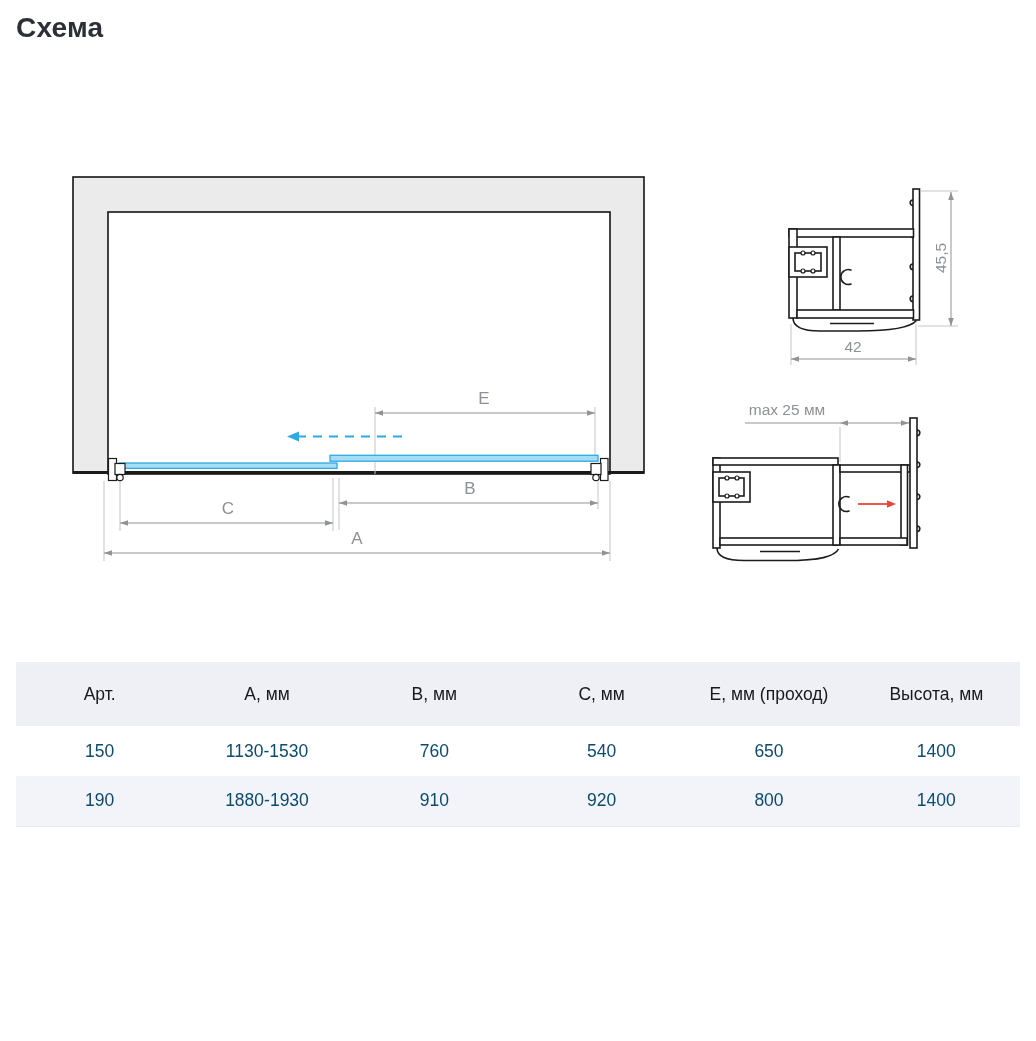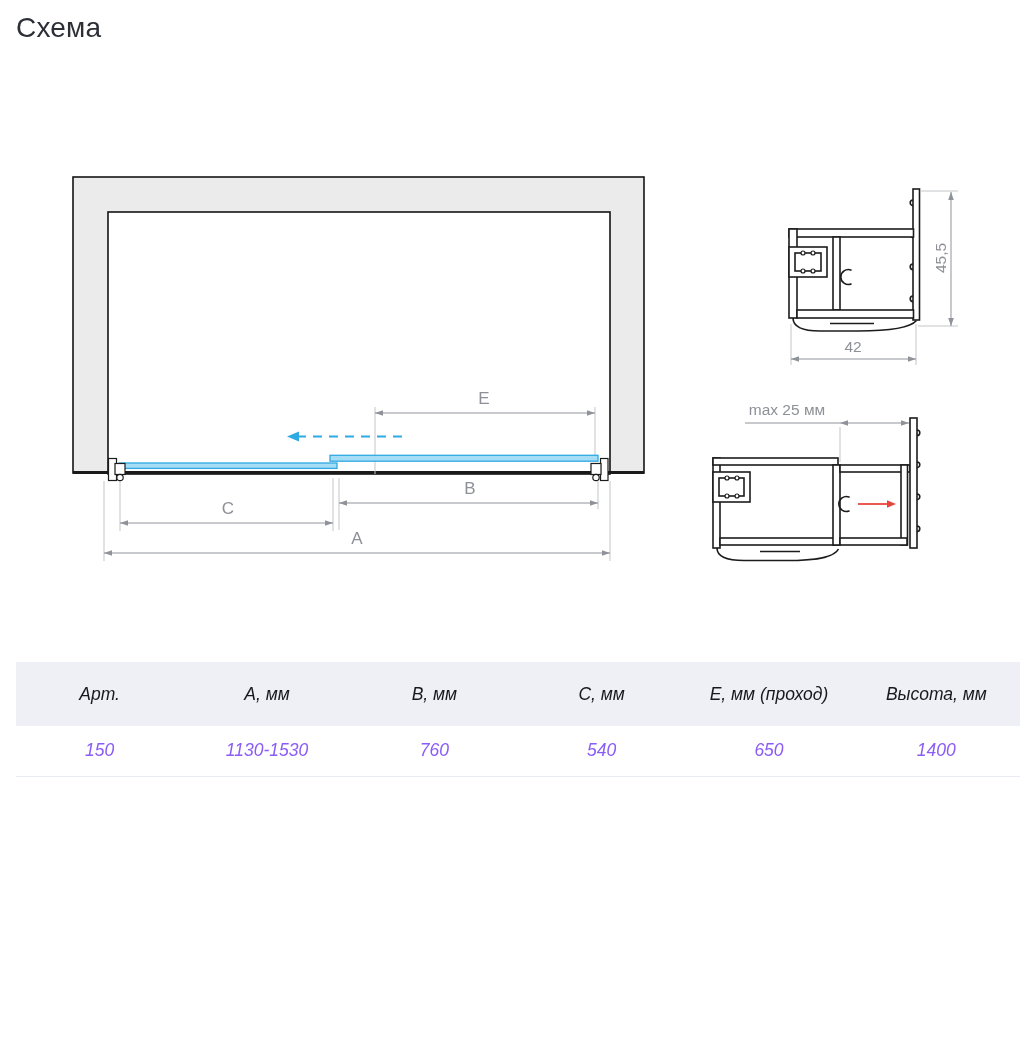--- a/index.html
+++ b/index.html
@@ -3,21 +3,21 @@
 <meta charset="utf-8">
 <style>
   * { margin:0; padding:0; box-sizing:border-box; }
   html,body { background:#ffffff; }
   body {
     width:1036px; height:1041px; position:relative; overflow:hidden;
     font-family:"Liberation Sans", sans-serif; color:#17191e;
   }
   .page-title {
     position:absolute; left:16px; top:12px;
-    font-size:28px; font-weight:400; color:#2c3036; letter-spacing:.2px;
+    font-size:28px; font-weight:700; color:#2c3036; letter-spacing:.2px;
   }
   svg.diagram { position:absolute; left:0; top:0; }
 
   
   .dim-line   { stroke:#8f9399; stroke-width:1; fill:none; }
   .ext-line   { stroke:#c3c5c9; stroke-width:1; fill:none; }
   .dim-arrow  { fill:#8f9399; stroke:none; }
   .dim-text   { fill:#8d9197; font-size:17px; font-family:"Liberation Sans",sans-serif; }
   .dim-text-sm{ fill:#8d9197; font-size:15.5px; font-family:"Liberation Sans",sans-serif; }
 
@@ -25,28 +25,28 @@
   .blk  { stroke:#1c1c1c; stroke-width:1.6; fill:#ffffff; }
   .blk-open { stroke:#1c1c1c; stroke-width:1.6; fill:none; }
   .wall { fill:#ebebeb; stroke:#141414; stroke-width:1.6; }
   .room { fill:#ffffff; stroke:#141414; stroke-width:1.6; }
   .glass{ fill:#a5dcf6; stroke:#2fa9e2; stroke-width:1.3; }
   .serr { fill:#ffffff; stroke:#1c1c1c; stroke-width:1.2; }
 
   
   .size-table {
     position:absolute; left:16px; top:662px; width:1004px;
-    border-collapse:collapse; table-layout:fixed;font-style:italic;
+    border-collapse:collapse; table-layout:fixed;
   }
   .size-table th {
     height:64px; background:#eef0f6; font-weight:400;
     font-size:17.5px; color:#17191e; text-align:center; vertical-align:middle;
   }
   .size-table td {
-    height:50px; font-size:17.5px; color:#8b5cf6;
+    height:50px; font-size:17.5px; color:#0c4a6e;
     text-align:center; vertical-align:middle;
   }
   .size-table tbody tr:nth-child(even) { background:#f3f4f9; }
   .size-table tbody tr:last-child { border-bottom:1px solid #e9ebf2; }
 </style>
 </head>
 <body>
 
 <div class="page-title">Схема</div>
 
@@ -205,14 +205,22 @@
   </thead>
   <tbody>
     <tr>
       <td>150</td>
       <td>1130-1530</td>
       <td>760</td>
       <td>540</td>
       <td>650</td>
       <td>1400</td>
     </tr>
+    <tr>
+      <td>190</td>
+      <td>1880-1930</td>
+      <td>910</td>
+      <td>920</td>
+      <td>800</td>
+      <td>1400</td>
+    </tr>
   </tbody>
 </table>
 
 </body></html>

